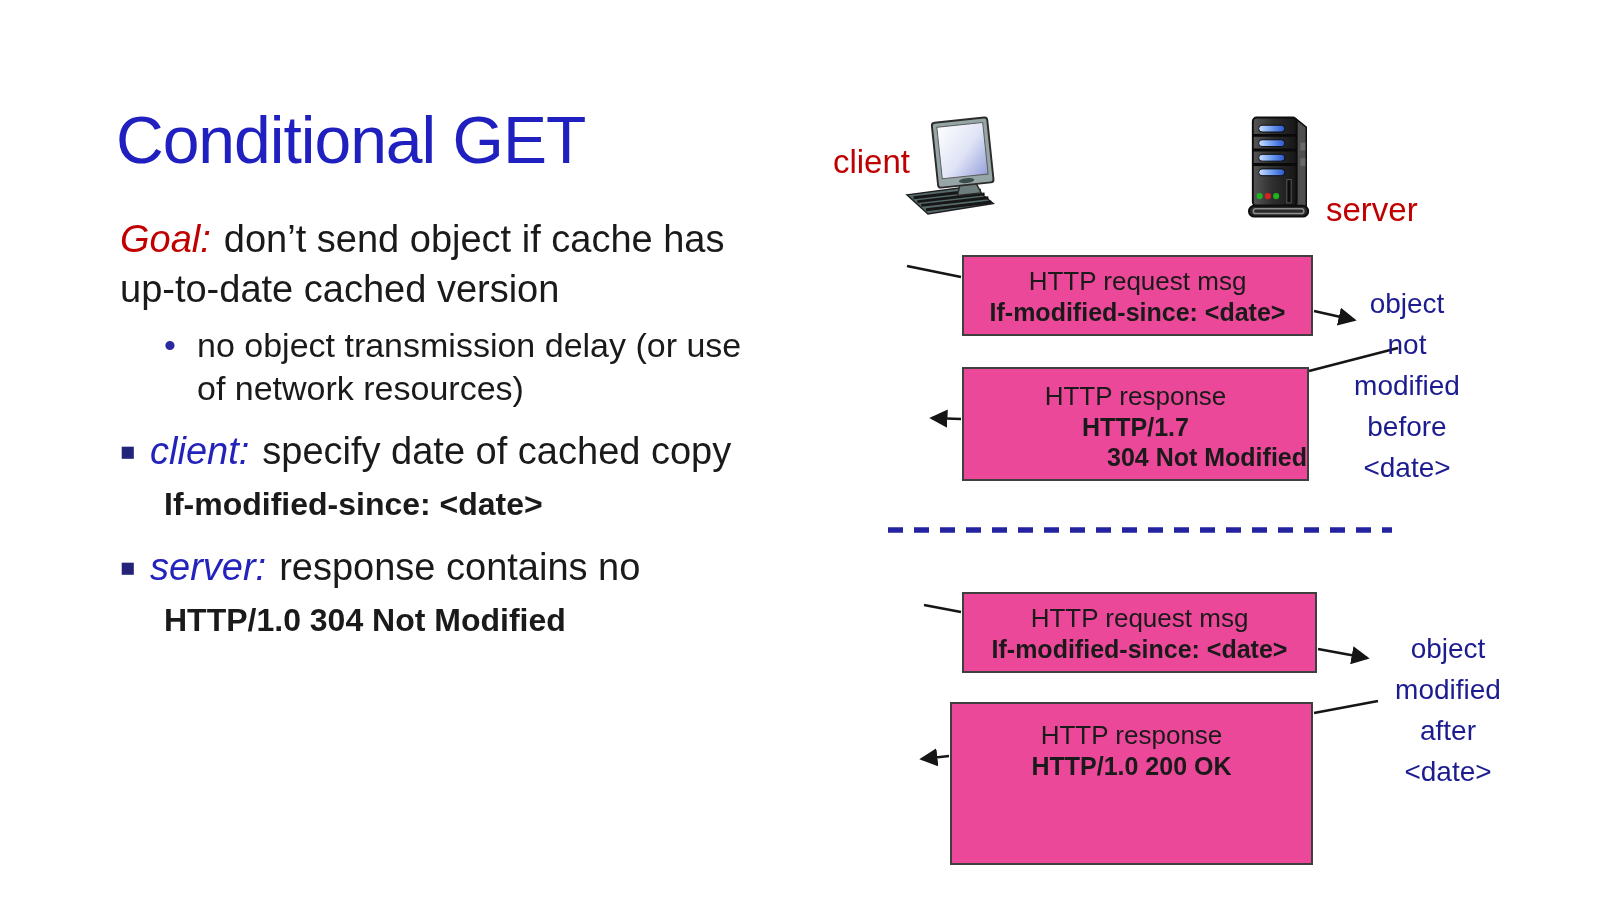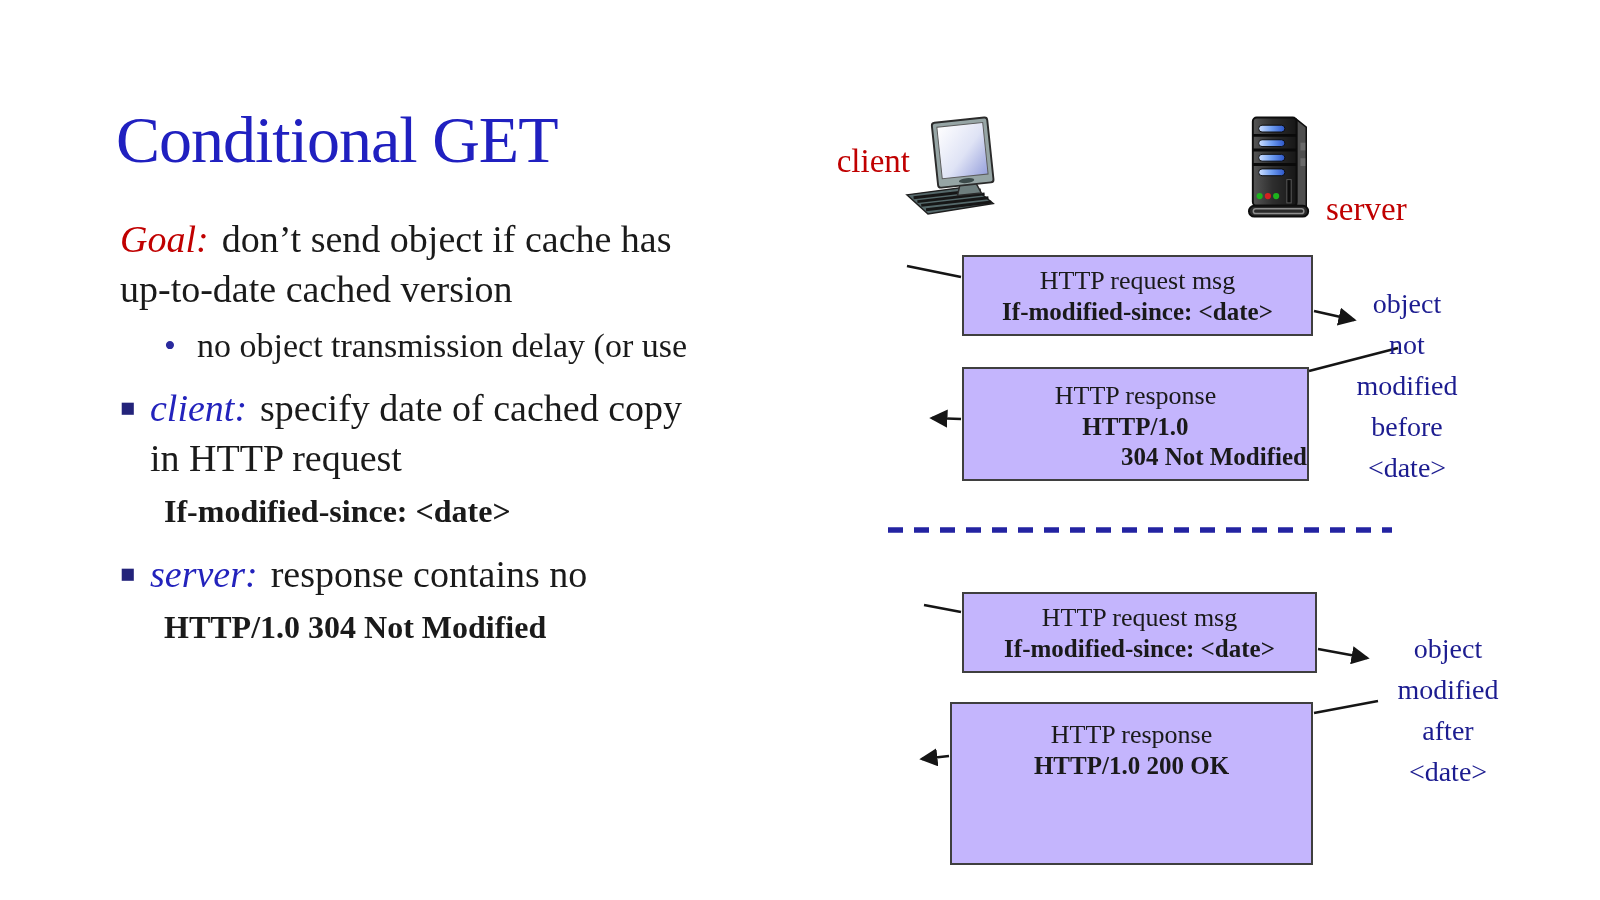--- a/index.html
+++ b/index.html
@@ -2,41 +2,41 @@
 <html style="--title-blue: #2020C0; --term-blue: #2323BC; --annotation-blue: #1C1C90; --accent-red: #C00000; --dash-blue: #2323A2; --square-bullet-blue: #23237A; --round-bullet-blue: #2A2A9E; --text-black: #1A1A1A; --box-border: #3F3F3F;"><head>
 <meta charset="utf-8">
 <style>
   :root{
     --title-blue:#2020C0; --term-blue:#2323BC; --annotation-blue:#1C1C90;
     --accent-red:#C00000; --dash-blue:#2323A2; --square-bullet-blue:#23237A;
     --round-bullet-blue:#2A2A9E; --text-black:#1A1A1A; --box-border:#3F3F3F;
   }
   html,body{margin:0;padding:0;background:#fff;}
   .slide{position:relative;width:1600px;height:900px;background:#ffffff;overflow:hidden;
-         font-family:Liberation Serif, serif;color:var(--text-black);}
+         font-family:Liberation Sans, sans-serif;color:var(--text-black);}
   .title{position:absolute;left:116px;top:58px;font-size:66px;letter-spacing:-1px;
          color:var(--title-blue);font-weight:400;white-space:nowrap;}
   
   .content{position:absolute;left:120px;top:214px;width:720px;}
   .line{white-space:nowrap;}
   .goal{font-size:38px;line-height:50px;}
   .goal-label{color:var(--accent-red);font-style:italic;margin-right:13px;}
   .sub-bullet{margin-top:10px;font-size:34px;line-height:43px;display:flex;padding-left:44px;}
   .sub-marker{width:33px;flex:0 0 33px;color:var(--round-bullet-blue);font-size:34px;}
   .bullet{margin-top:16px;font-size:38px;line-height:50px;display:flex;}
   .sq-marker{width:30px;flex:0 0 30px;color:var(--square-bullet-blue);font-size:25px;line-height:50px;}
   .term{color:var(--term-blue);font-style:italic;margin-right:13px;}
   .code{margin-top:6px;padding-left:44px;font-size:32px;line-height:44px;font-weight:bold;white-space:nowrap;}
   
   .overlay{position:absolute;left:0;top:0;z-index:1;pointer-events:none;}
   .actor-label{position:absolute;font-size:33px;color:var(--accent-red);z-index:2;white-space:nowrap;}
   .client-label{left:812px;top:143px;width:98px;text-align:right;}
   .server-label{left:1326px;top:145px;margin-top:46px;}
   .icon{position:absolute;z-index:2;}
-  .msg-box{position:absolute;z-index:2;background:#c4b5fd;border:2px solid var(--box-border);
+  .msg-box{position:absolute;z-index:2;background:#ec4899;border:2px solid var(--box-border);
            text-align:center;box-sizing:border-box;}
   .box-req1{left:962px;top:255px;width:351px;height:81px;padding-top:8px;}
   .box-resp1{left:962px;top:367px;width:347px;height:114px;padding-top:11px;}
   .box-req2{left:962px;top:592px;width:355px;height:81px;padding-top:8px;}
   .box-resp2{left:950px;top:702px;width:363px;height:163px;padding-top:15px;}
   .bx-l1{font-size:26px;line-height:32px;}
   .bx-l2{font-size:25px;line-height:30px;font-weight:bold;}
   .bx-l3{font-size:25px;line-height:30px;font-weight:bold;text-align:right;}
   .bx-data{font-size:31px;line-height:42px;font-weight:bold;}
   .annotation{position:absolute;z-index:2;color:var(--annotation-blue);font-size:28px;line-height:41px;
@@ -54,28 +54,28 @@
   <div class="content">
     <div class="goal">
       <span class="line"><span class="goal-label">Goal:</span><span>don’t send object if cache has</span></span><br>
       <span class="line">up-to-date cached version</span>
     </div>
 
     <div class="sub-bullet">
       <span class="sub-marker">•</span>
       <span>
         <span class="line">no object transmission delay (or use</span><br>
+        <span class="line">of network resources)</span>
       </span>
     </div>
 
     <div class="bullet">
       <span class="sq-marker">■</span>
       <span>
         <span class="line"><span class="term">client:</span><span>specify date of cached copy</span></span><br>
-        <span class="line">in HTTP request</span>
       </span>
     </div>
 
     <div class="code">If-modified-since: &lt;date&gt;</div>
 
     <div class="bullet">
       <span class="sq-marker">■</span>
       <span>
         <span class="line"><span class="term">server:</span><span>response contains no</span></span><br>
       </span>
@@ -157,21 +157,21 @@
     <rect x="2" y="95" width="61" height="11" rx="5.5" fill="#2b2b2b" stroke="#0d0d0d" stroke-width="2"></rect>
     <rect x="6.5" y="98" width="52" height="5" rx="2.5" fill="none" stroke="#8f8f8f" stroke-width="1.5"></rect>
   </svg>
 
   <div class="msg-box box-req1">
     <div class="bx-l1">HTTP request msg</div>
     <div class="bx-l2">If-modified-since: &lt;date&gt;</div>
   </div>
   <div class="msg-box box-resp1">
     <div class="bx-l1">HTTP response</div>
-    <div class="bx-l2">HTTP/1.0</div>
+    <div class="bx-l2">HTTP/1.7</div>
     <div class="bx-l3">304 Not Modified</div>
   </div>
   <div class="annotation ann1">object
 not
 modified
 before
 &lt;date&gt;</div>
 
   <div class="msg-box box-req2">
     <div class="bx-l1">HTTP request msg</div>

